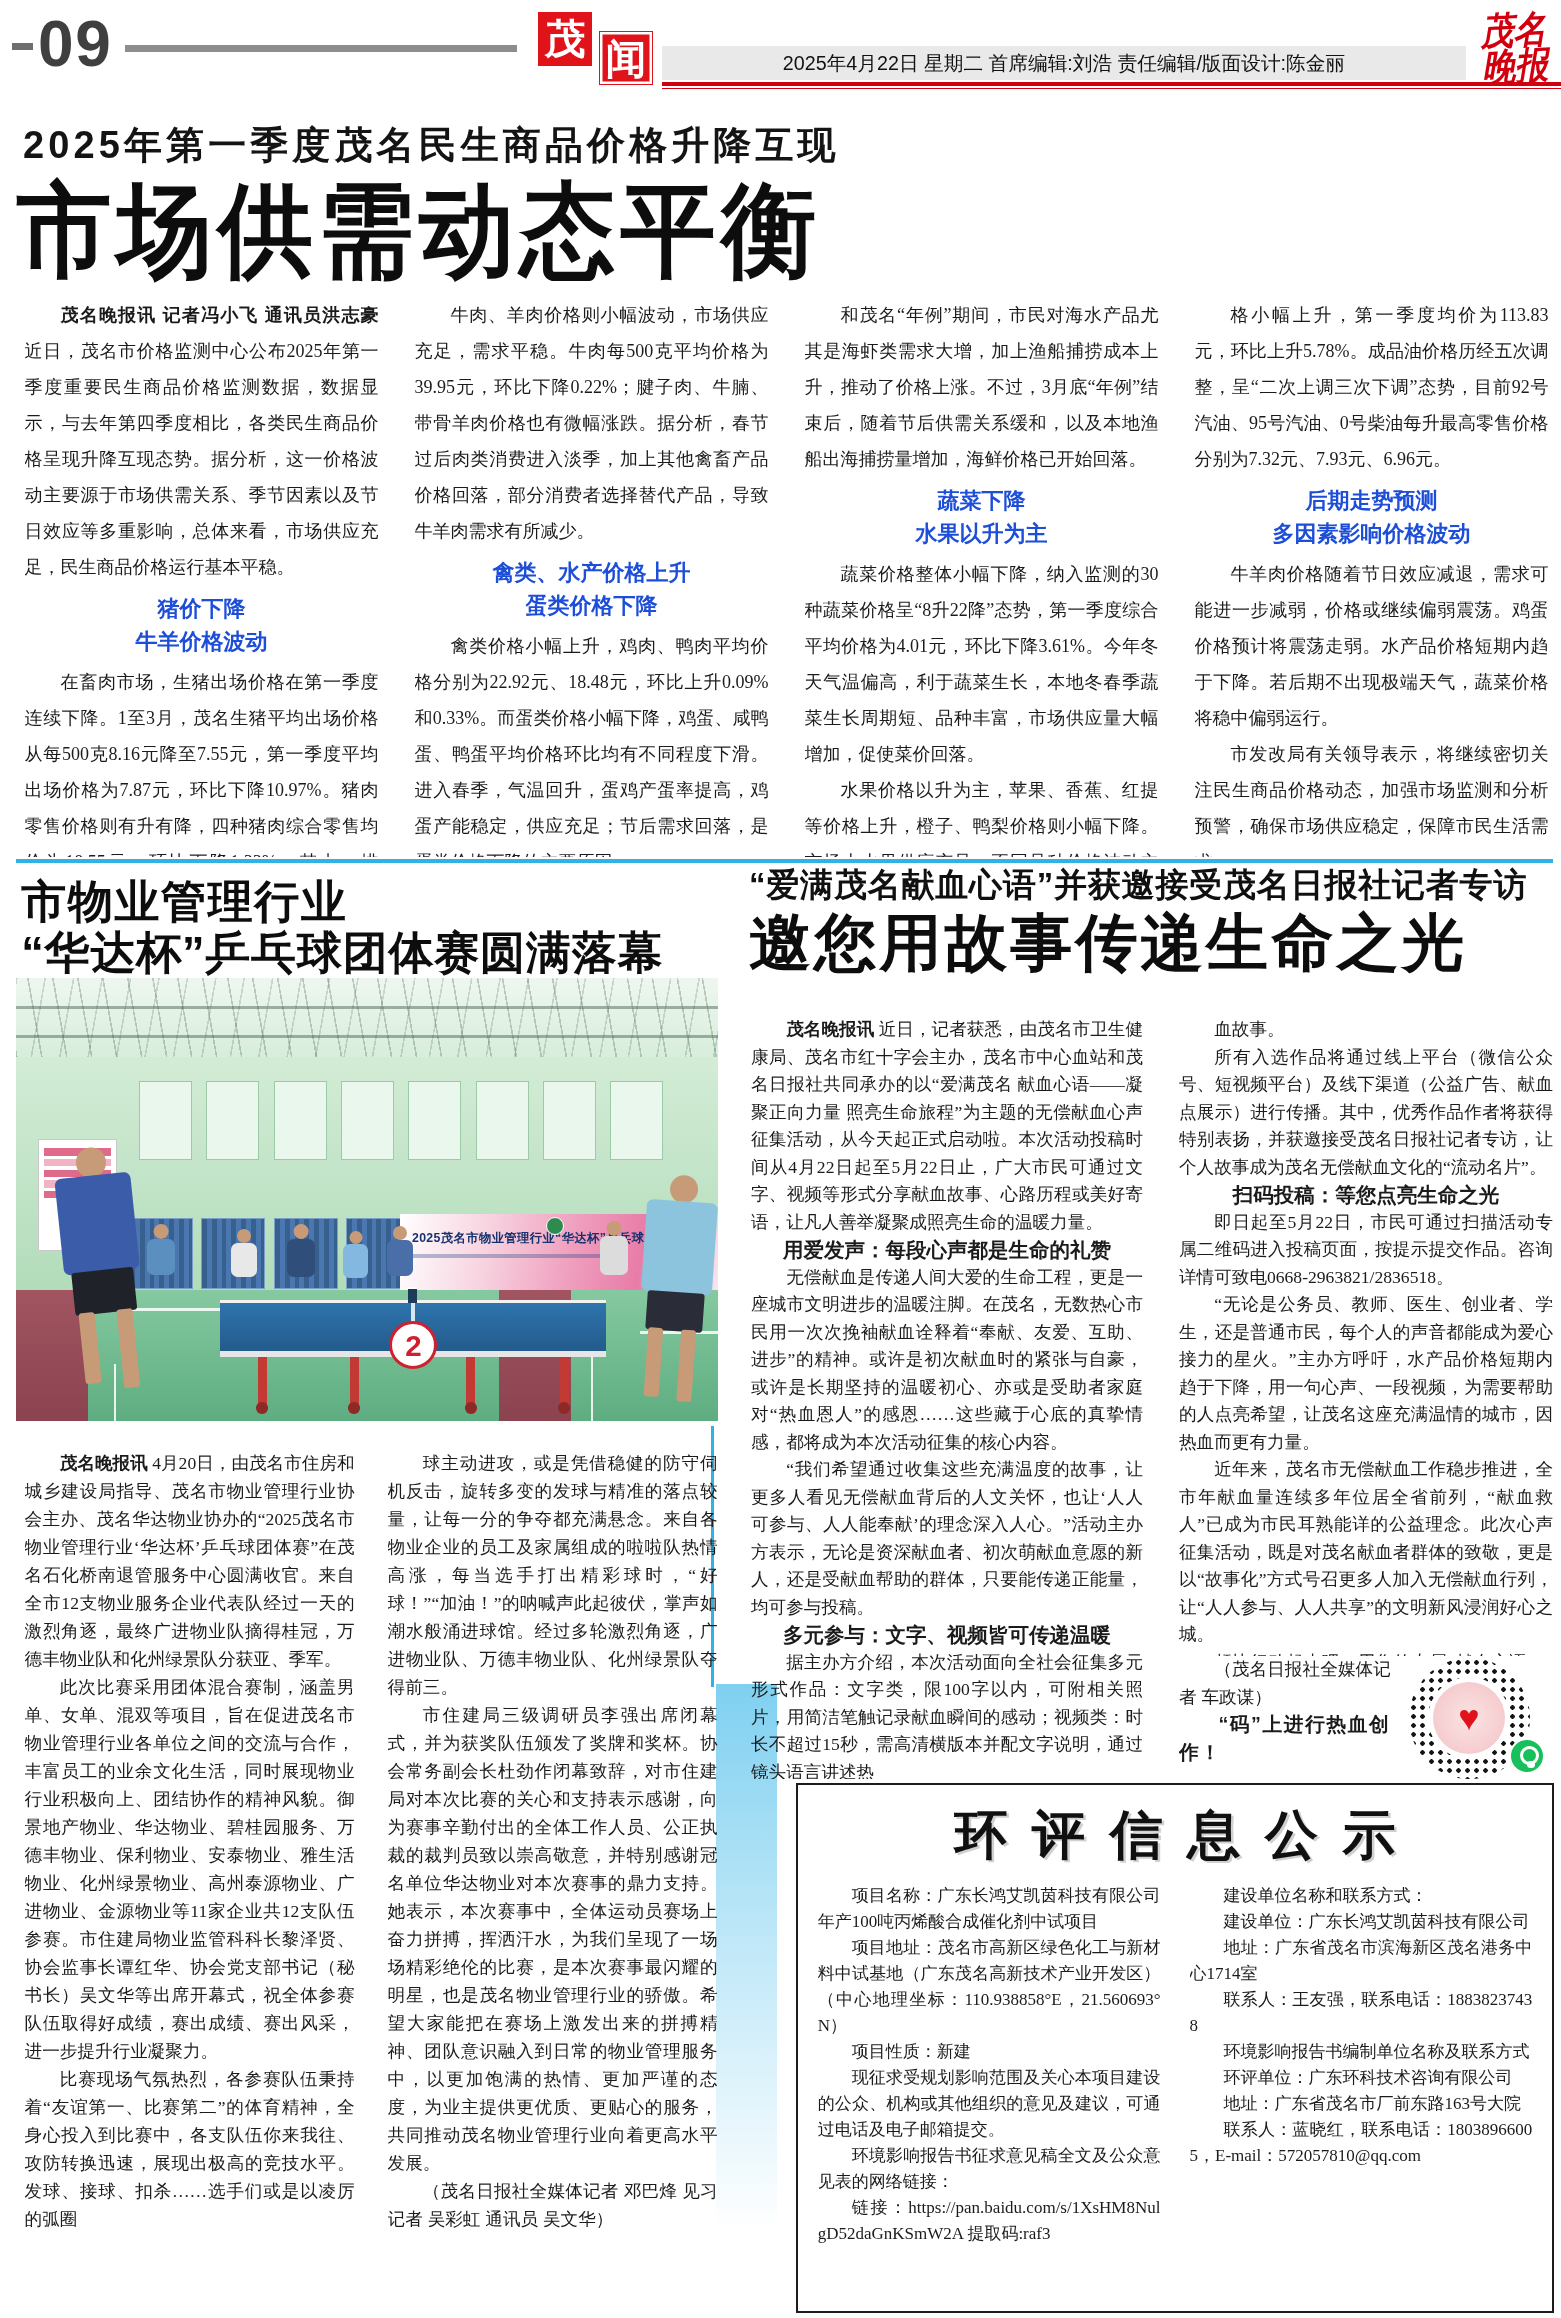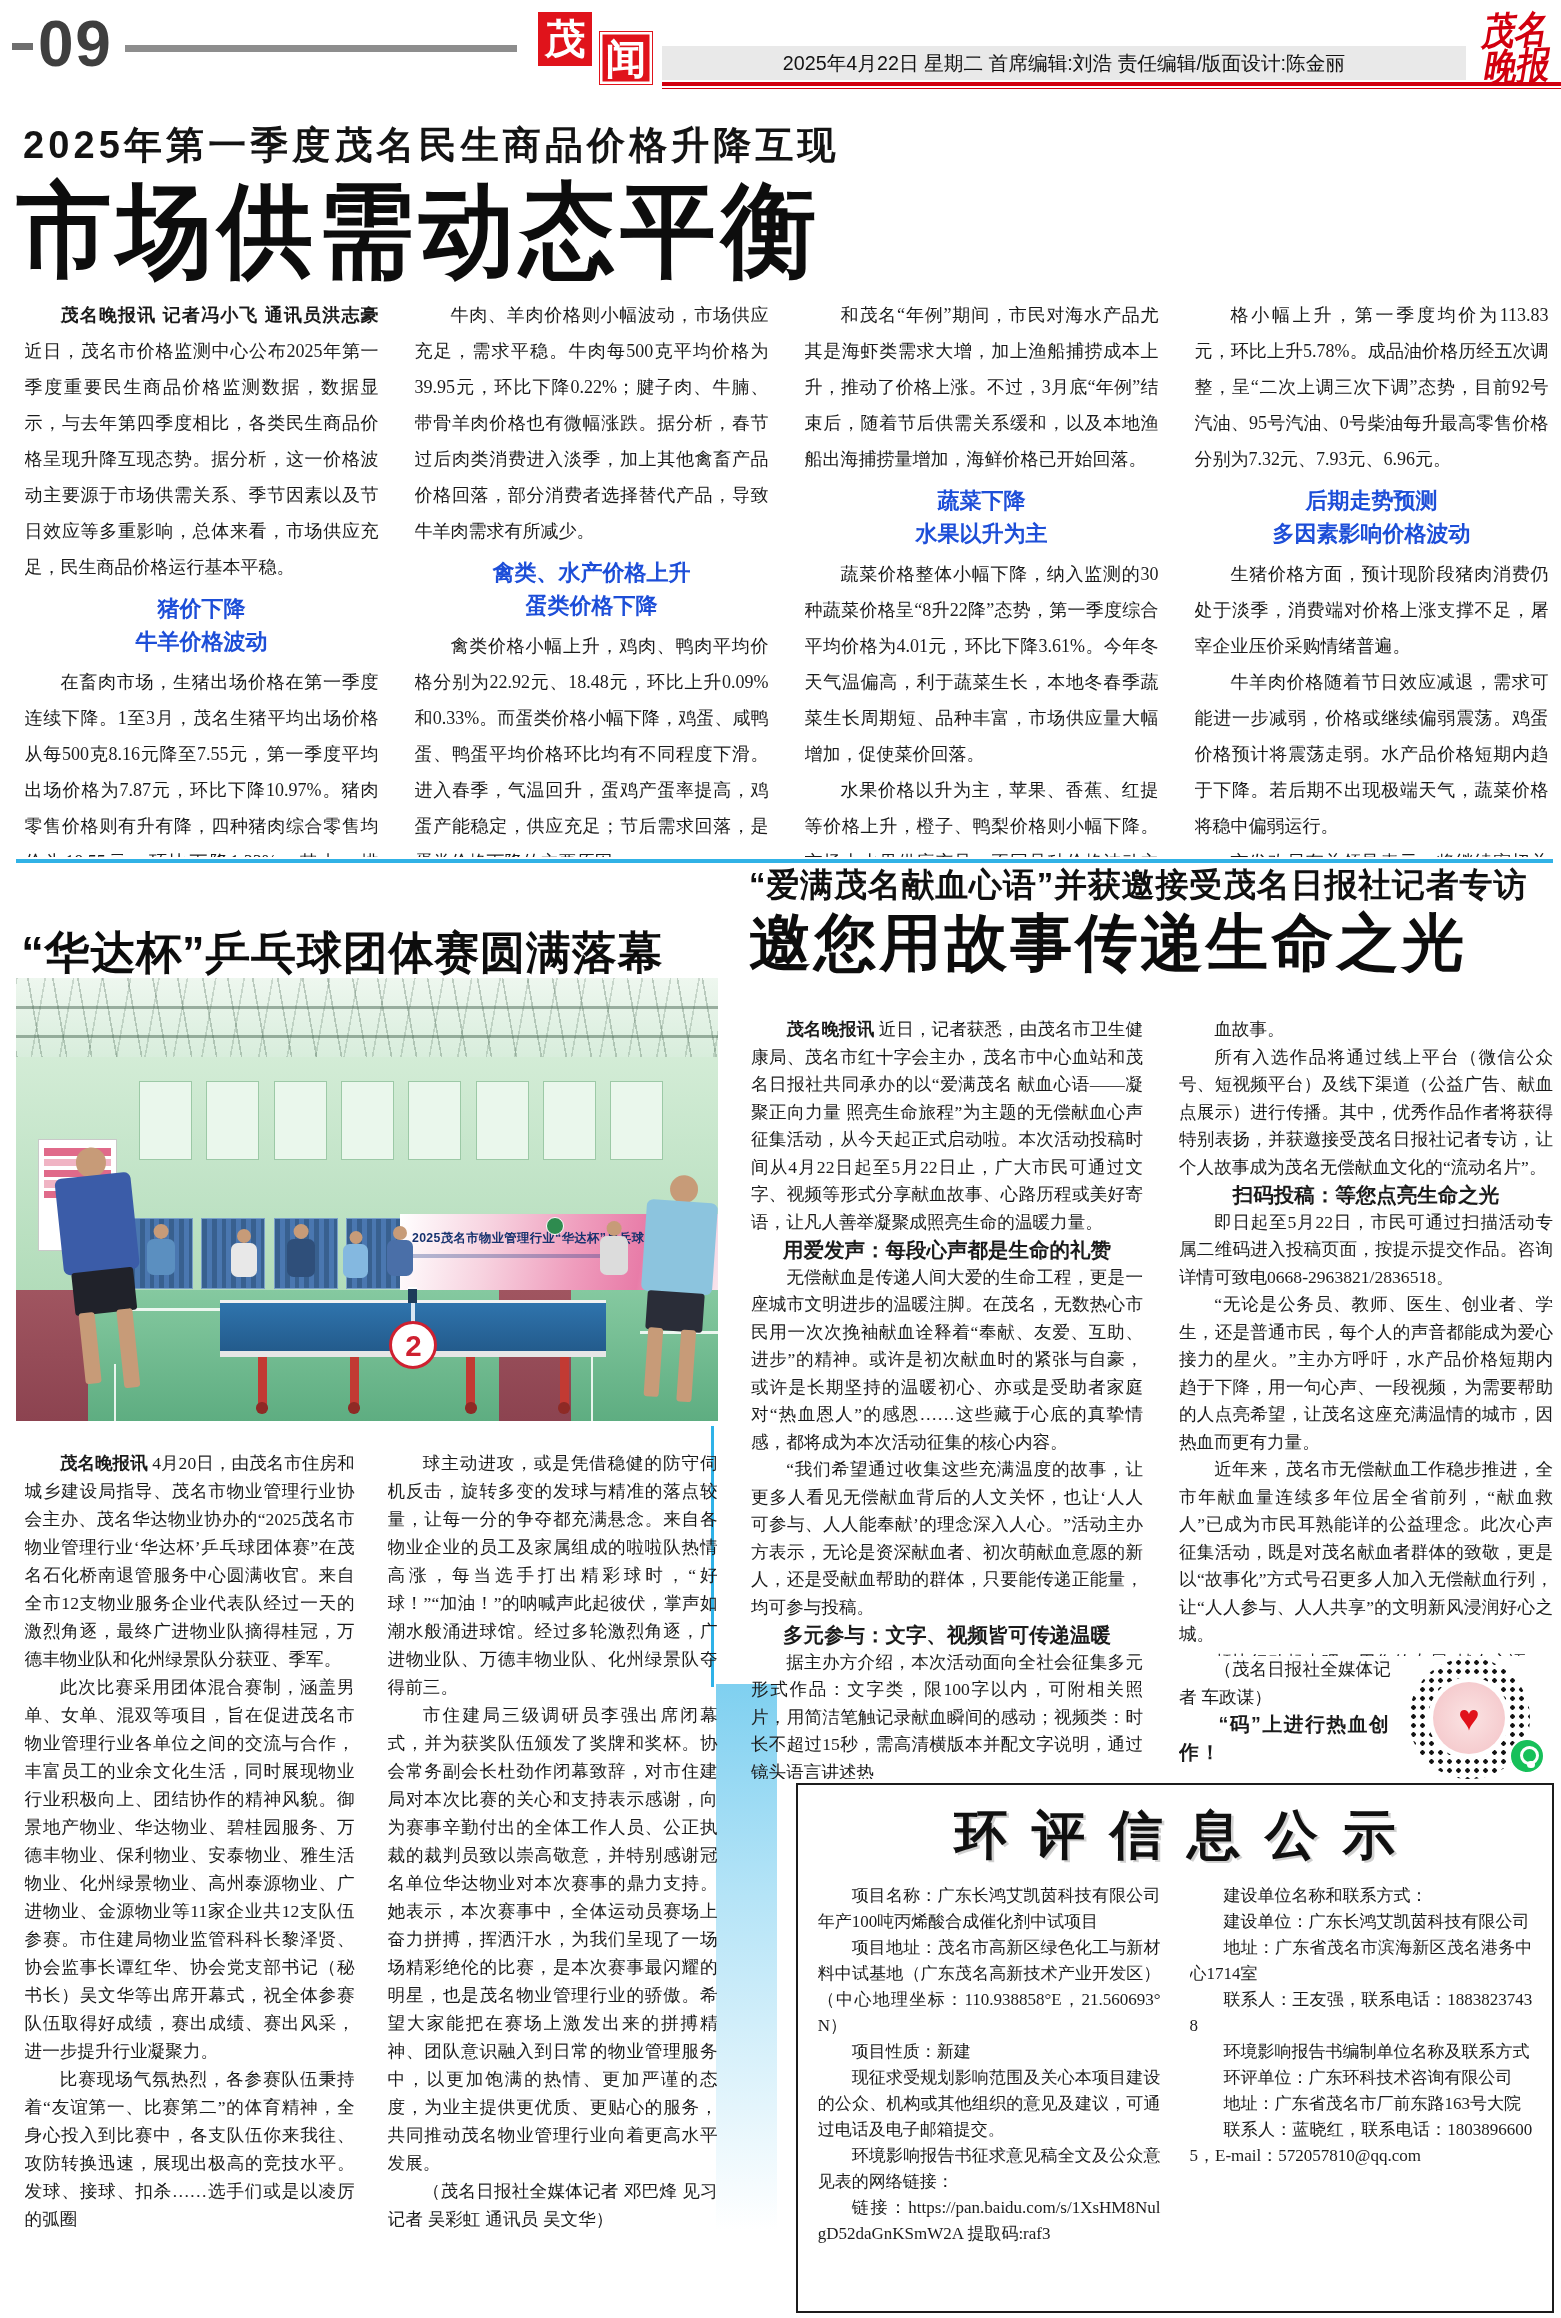--- a/index.html
+++ b/index.html
@@ -175,30 +175,30 @@
         <h4 class="b-h">蔬菜下降
 水果以升为主</h4>
         <p class="b-p">蔬菜价格整体小幅下降，纳入监测的30种蔬菜价格呈“8升22降”态势，第一季度综合平均价格为4.01元，环比下降3.61%。今年冬天气温偏高，利于蔬菜生长，本地冬春季蔬菜生长周期短、品种丰富，市场供应量大幅增加，促使菜价回落。</p>
         <p class="b-p">水果价格以升为主，苹果、香蕉、红提等价格上升，橙子、鸭梨价格则小幅下降。市场上水果供应充足，不同品种价格波动主要受季节和市场供需影响。</p>
         <p class="b-p">另外，粮油价格稳定，液化石油气价</p>
       </div>
     <div class="ncol">
         <p class="b-p">格小幅上升，第一季度均价为113.83元，环比上升5.78%。成品油价格历经五次调整，呈“二次上调三次下调”态势，目前92号汽油、95号汽油、0号柴油每升最高零售价格分别为7.32元、7.93元、6.96元。</p>
         <h4 class="b-h">后期走势预测
 多因素影响价格波动</h4>
-        <p class="b-p">生猪价格方面，预计现阶段猪肉消费仍处于淡季，消费端对价格上涨支撑不足，屠宰企业压价采购情绪普遍。</p>
         <p class="b-p">牛羊肉价格随着节日效应减退，需求可能进一步减弱，价格或继续偏弱震荡。鸡蛋价格预计将震荡走弱。水产品价格短期内趋于下降。若后期不出现极端天气，蔬菜价格将稳中偏弱运行。</p>
         <p class="b-p">市发改局有关领导表示，将继续密切关注民生商品价格动态，加强市场监测和分析预警，确保市场供应稳定，保障市民生活需求。</p>
       </div>
   </div>
 
   <div class="hdiv"></div>
   <div class="vline"></div>
   <div class="vband"></div>
 
+  <div class="pp-h1 sans">市物业管理行业</div>
   <div class="pp-h2 sans">“华达杯”乒乓球团体赛圆满落幕</div>
 
   <div class="photo">
     <div class="ph-ceiling"></div>
     <div class="ph-beam" style="top:28px;"></div>
     <div class="ph-beam" style="top:57px;"></div>
     <div class="ph-wall"></div>
     <div class="ph-upwin" style="left:123px;"></div>
     <div class="ph-upwin" style="left:190px;"></div>
     <div class="ph-upwin" style="left:258px;"></div>

